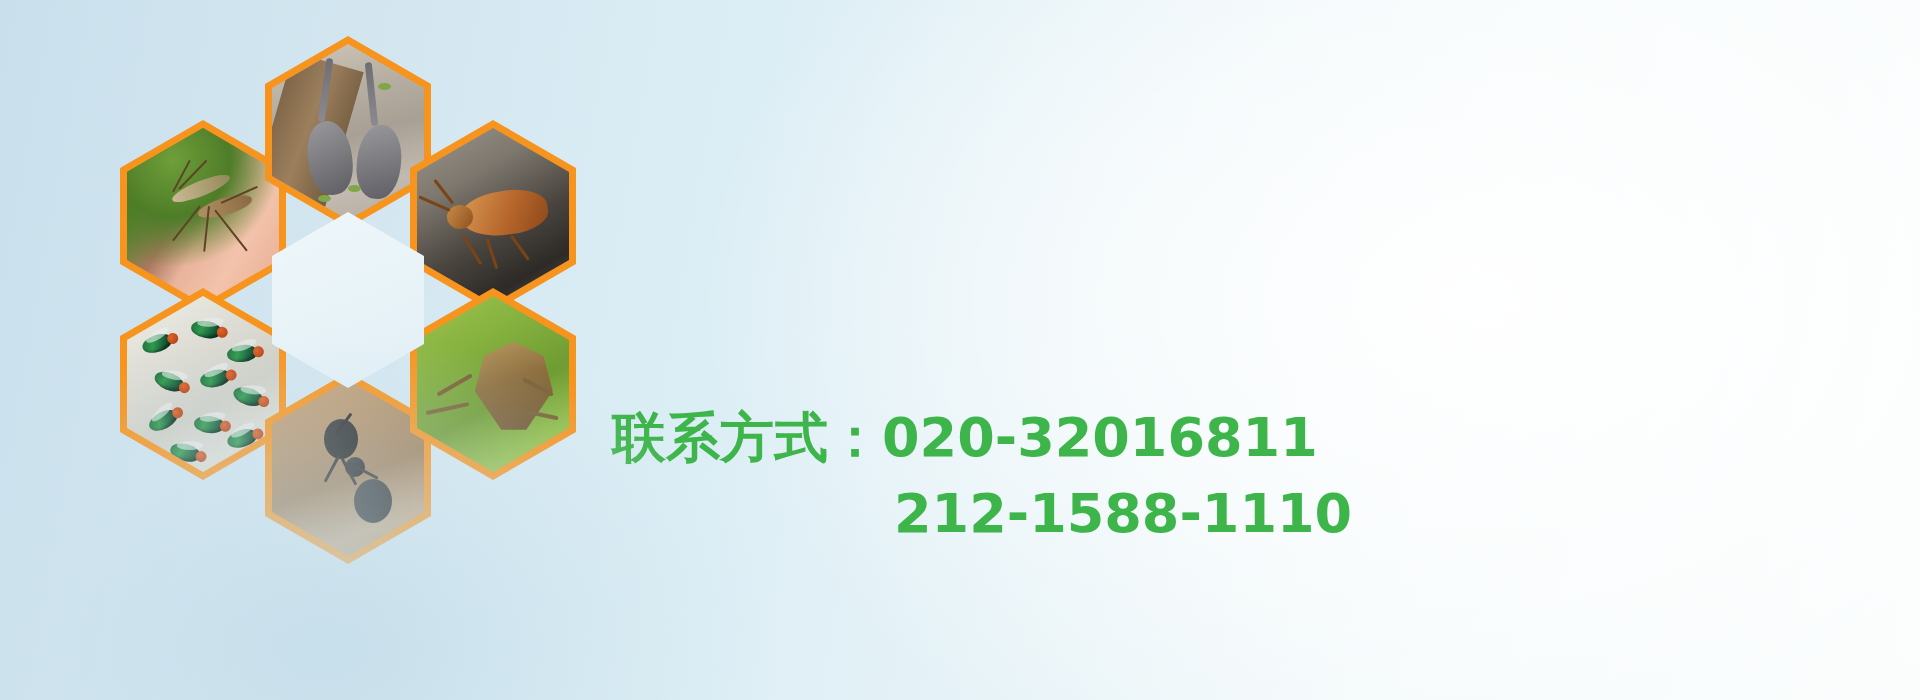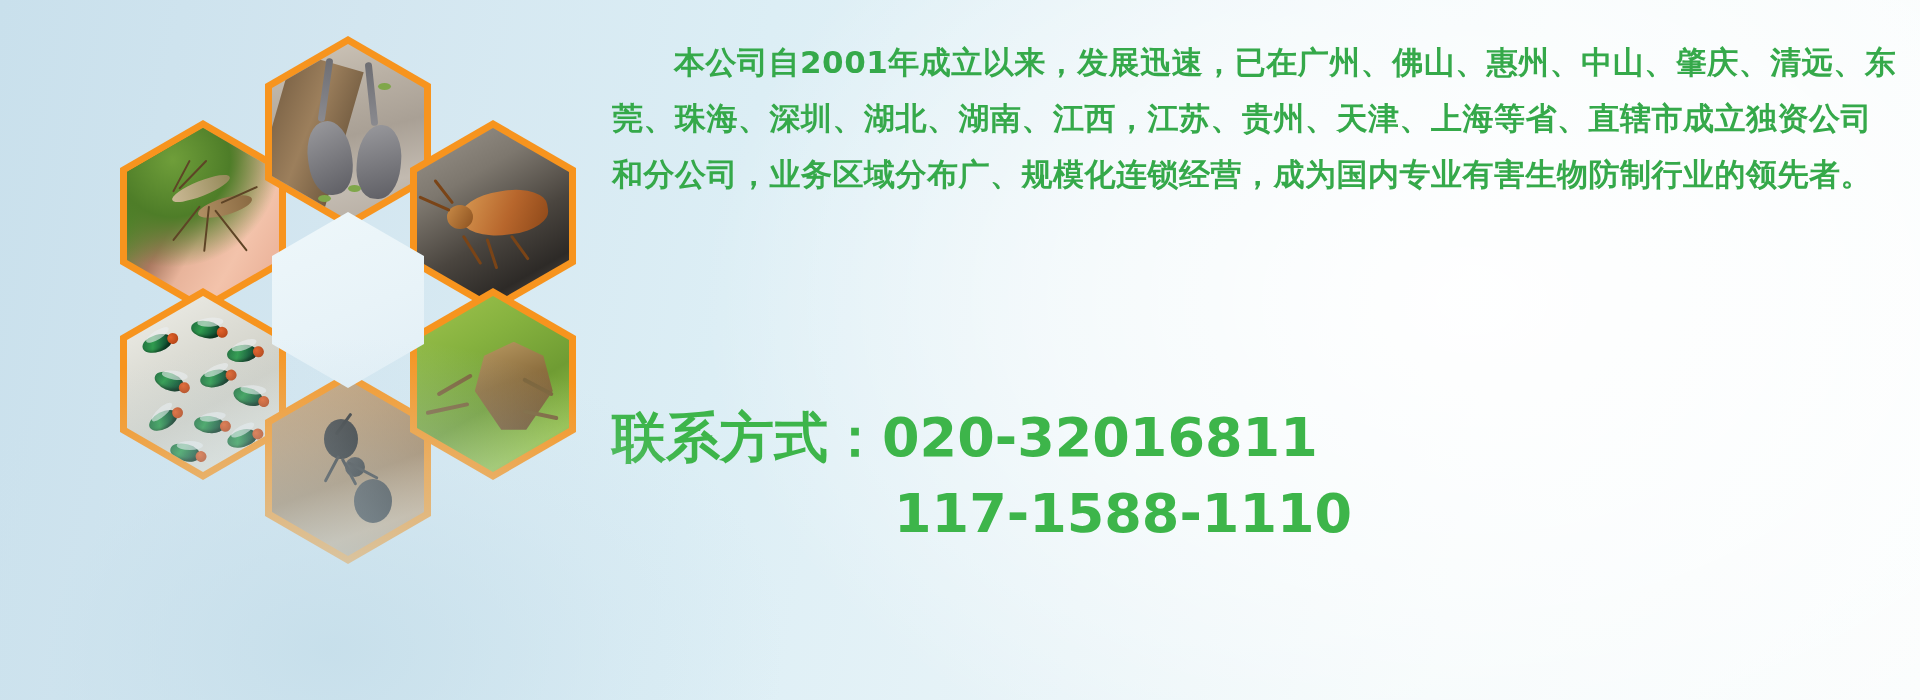--- a/index.html
+++ b/index.html
@@ -240,22 +240,19 @@
           <div class="blg" style="left:70%;top:64%;width:36px;transform:rotate(12deg);"></div>
         </div>
       </div>
     </div>
 
     <div class="hex h-text">
       <div class="inner"></div>
     </div>
   </div>
 
-  <div id="copy">
-    <p>本公司自2001年成立以来，发展迅速，已在广州、佛山、惠州、中山、肇庆、清远、东莞、珠海、深圳、湖北、湖南、江西，江苏、贵州、天津、上海等省、直辖市成立独资公司和分公司，业务区域分布广、规模化连锁经营，成为国内专业有害生物防制行业的领先者。</p>
-  </div>
 
   <div id="contact">
     <div class="cline">联系方式：020-32016811</div>
-    <div class="cline second">117-1588-1110</div>
+    <div class="cline second">212-1588-1110</div>
   </div>
 
 </div>
 
 </body></html>

